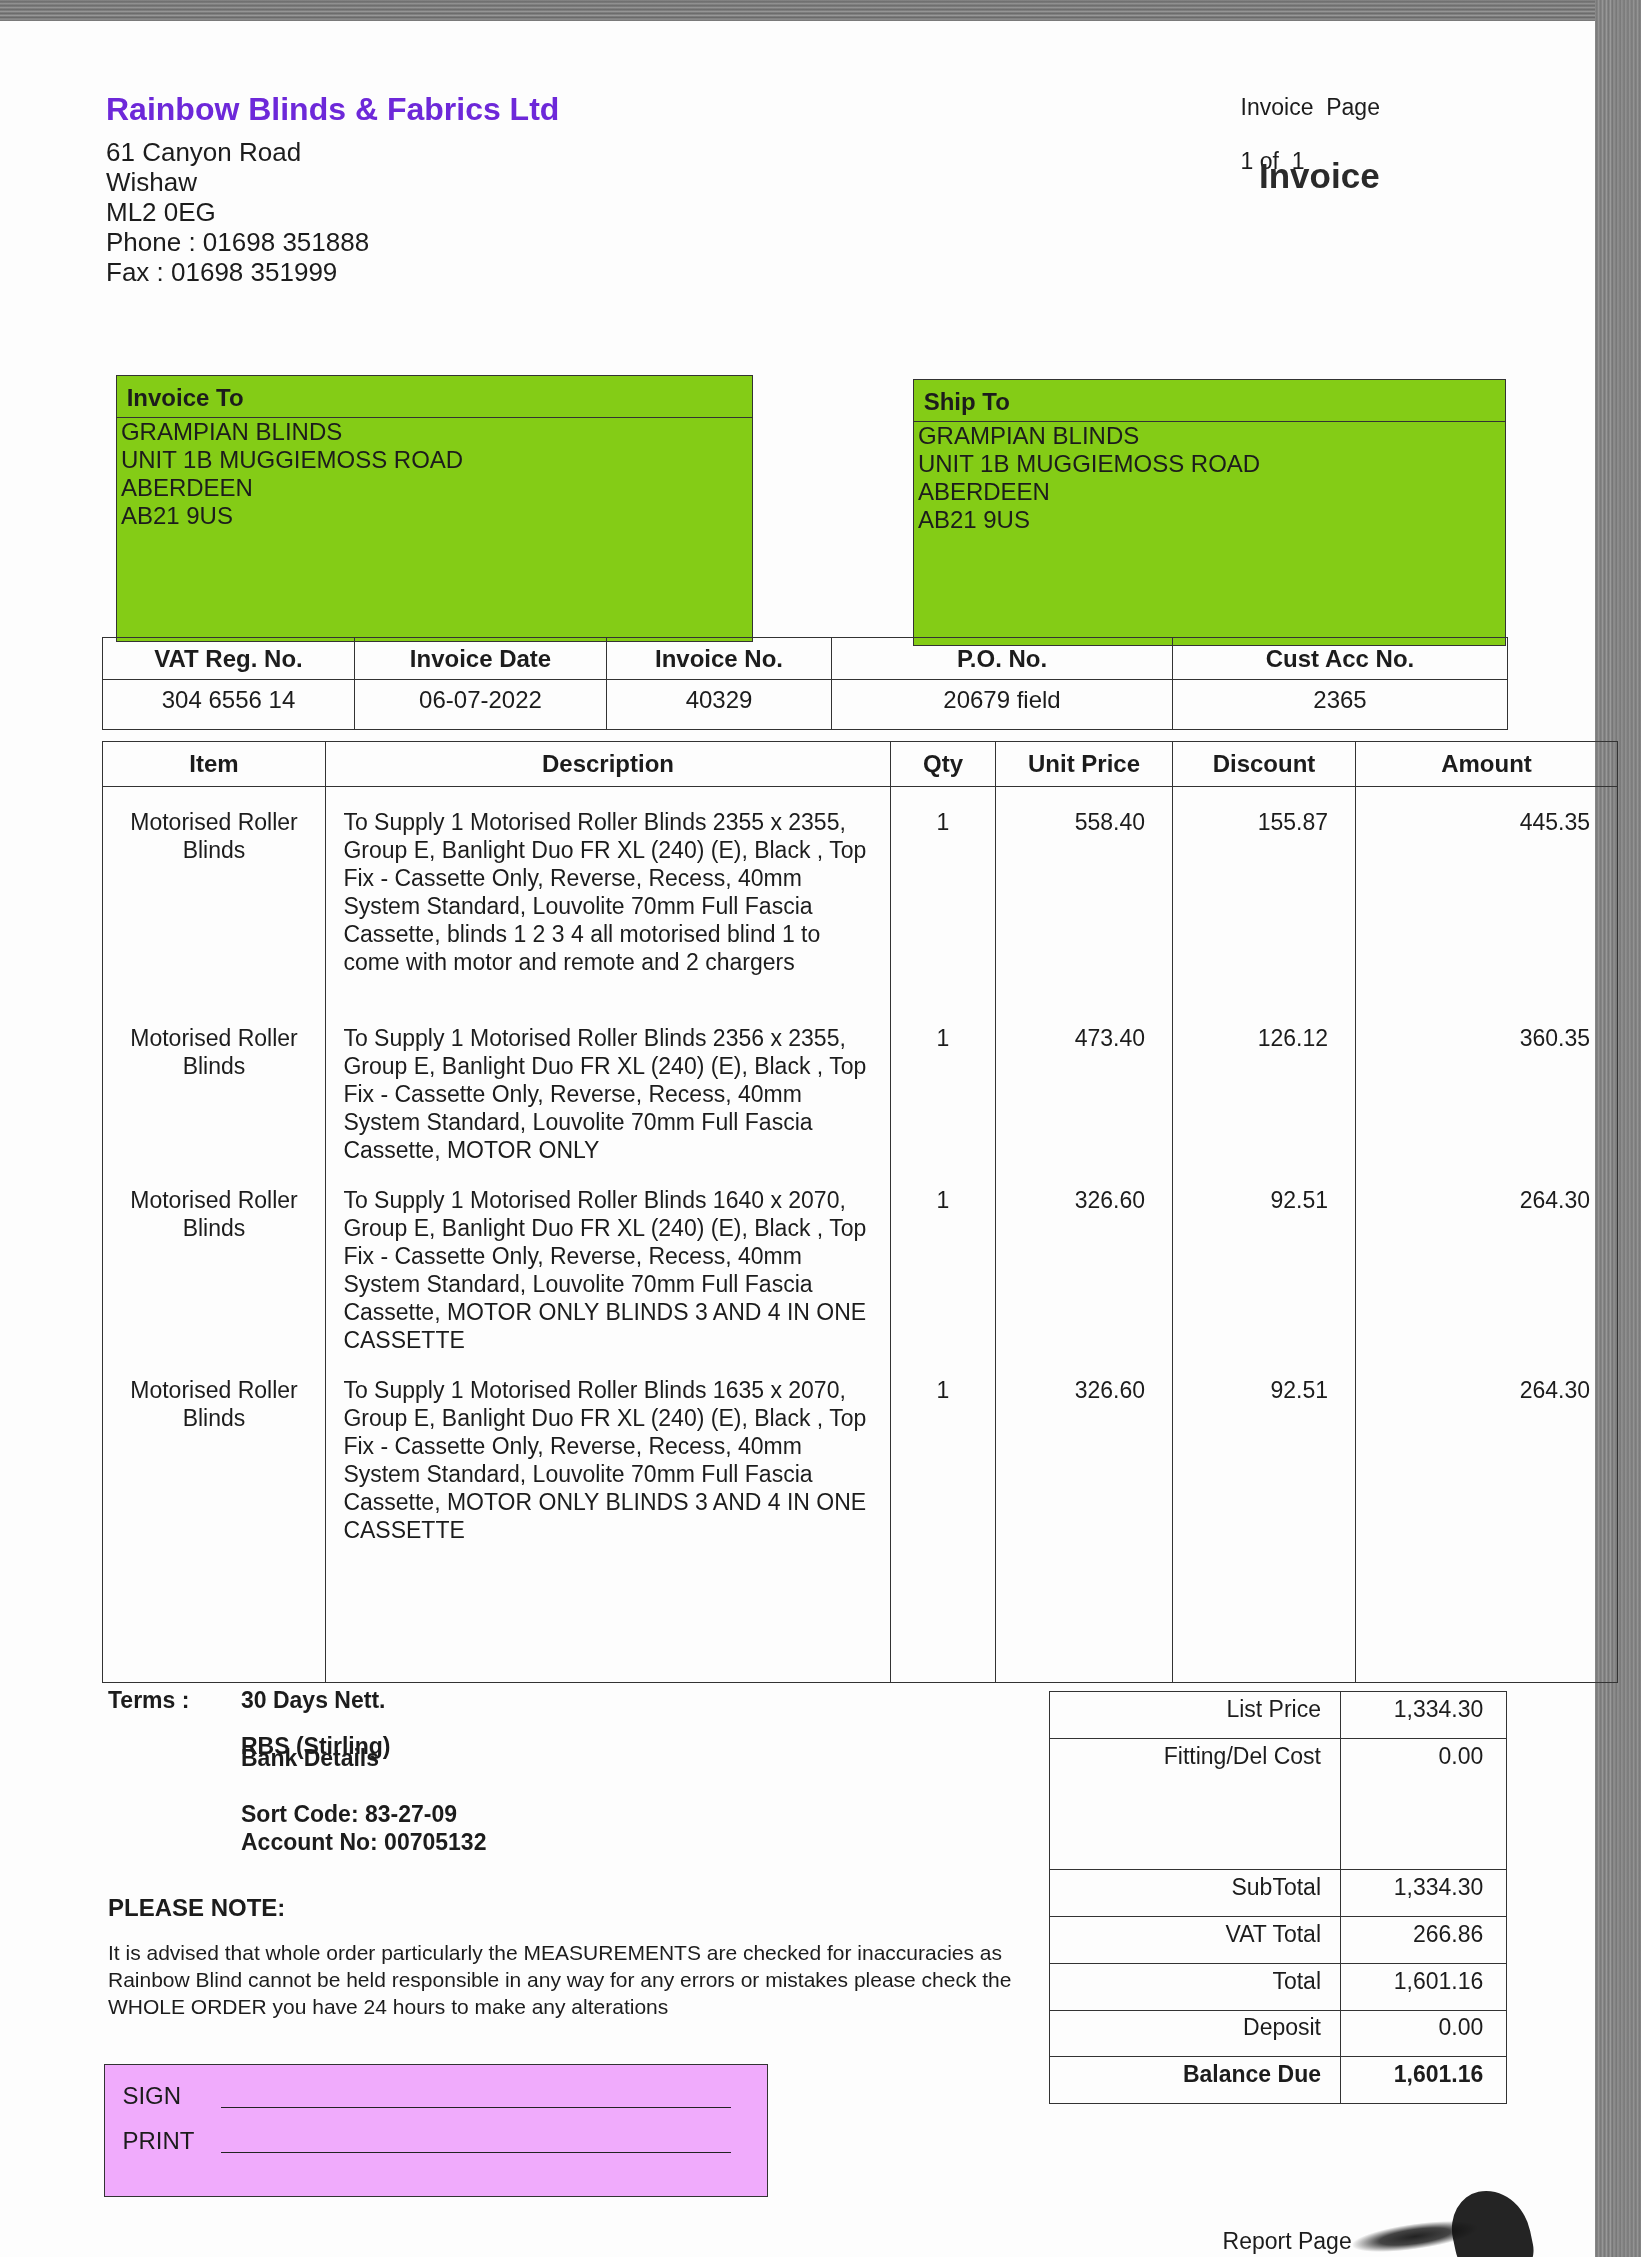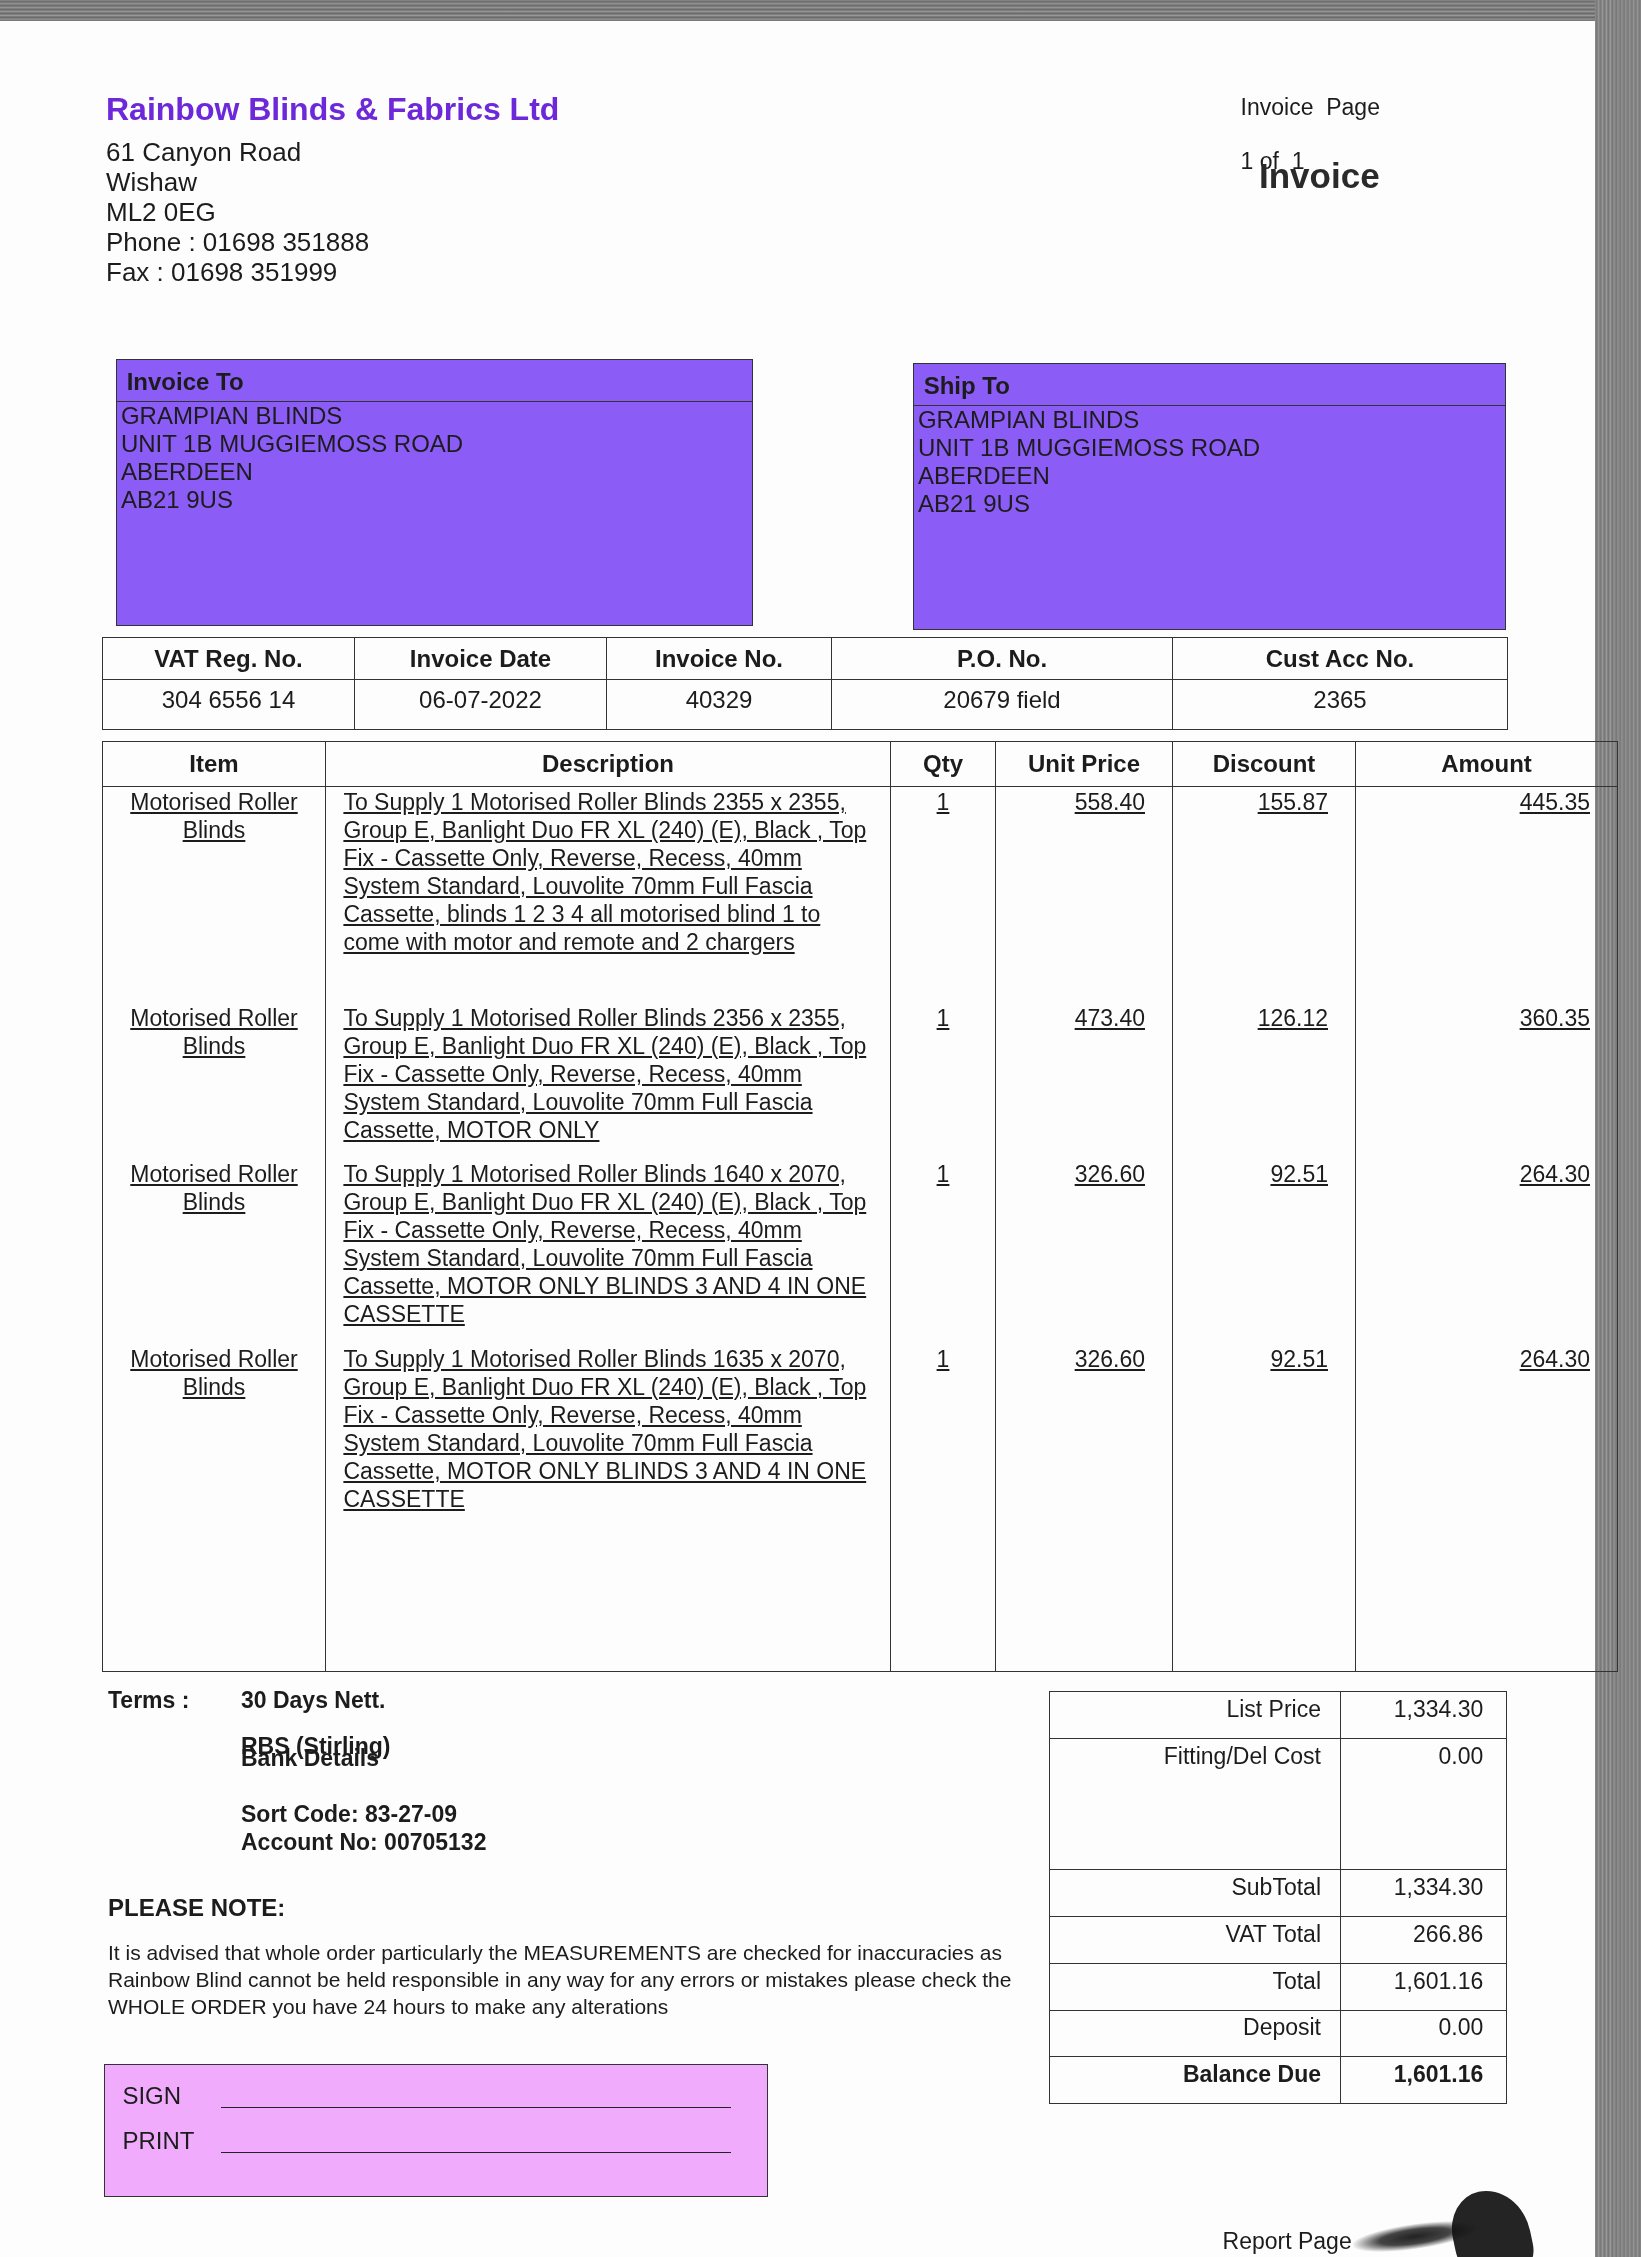--- a/index.html
+++ b/index.html
@@ -12,31 +12,31 @@
     background: repeating-linear-gradient(180deg,#8a8a8a 0,#6a6a6a 1.9px,#9a9a9a 3.9px); }
   .scan-right { position: absolute; right: 0; top: 0; width: 46px; height: 2257px;
     background: repeating-linear-gradient(90deg,#8c8c8c 0,#777 1.9px,#9c9c9c 3.9px); }
   .page { position: absolute; left: 0; top: 21px; width: 1595px; height: 2236px; background: #fdfdfd; }
   .abs { position: absolute; }
   .company-name { left: 106px; top: 70px; font-size: 32px; font-weight: bold; color: #6d28d9; }
   .company-line { left: 106px; font-size: 26px; }
   .invoice-page { left: 1215px; top: 46px; font-size: 23px; white-space: pre; }
   .invoice-title { left: 1259px; top: 135px; font-size: 35px; font-weight: bold; color: #2a2a2a; }
 
-  .addr-box { border: 1.9px solid #333; background: #8b5cf6; }
+  .addr-box { border: 1.9px solid #333; background: #84cc16; margin-top: 16px; }
   .addr-box .hd { height: 42px; border-bottom: 1.9px solid #333; font-weight: bold; font-size: 24px; padding: 3.9px 9.7px; box-sizing: border-box; line-height: 35px; }
   .addr-box .ln { font-size: 24px; padding-left: 3.9px; line-height: 28px; }
 
   table { border-collapse: collapse; position: absolute; }
   td, th { border: 1.9px solid #333; }
   .meta th { font-size: 24px; font-weight: bold; height: 39px; }
   .meta td { font-size: 24px; text-align: center; height: 42px; vertical-align: top; padding-top: 5.8px; }
 
   .items th { font-size: 24px; font-weight: bold; height: 42px; }
-  .items td { border-top: none; border-bottom: none; vertical-align: top; font-size: 23px; line-height: 28px; padding-top: 1px; text-decoration: underline; }
+  .items td { border-top: none; border-bottom: none; vertical-align: top; font-size: 23px; line-height: 28px; padding-top: 21px; }
   .items tr.lastfill td { border-bottom: 1.9px solid #333; }
   .items td.item { text-align: center; padding-left: 3.9px; padding-right: 3.9px; }
   .items td.desc { padding-left: 17.4px; padding-right: 9.7px; }
   .items td.qty { text-align: center; }
   .items td.num { text-align: right; padding-right: 27px; margin-top: 20px; }
 
   .terms { font-size: 23px; font-weight: bold; }
   .note-title { font-size: 24px; font-weight: bold; }
   .note-text { font-size: 21px; line-height: 27px; width: 927px; }
 

